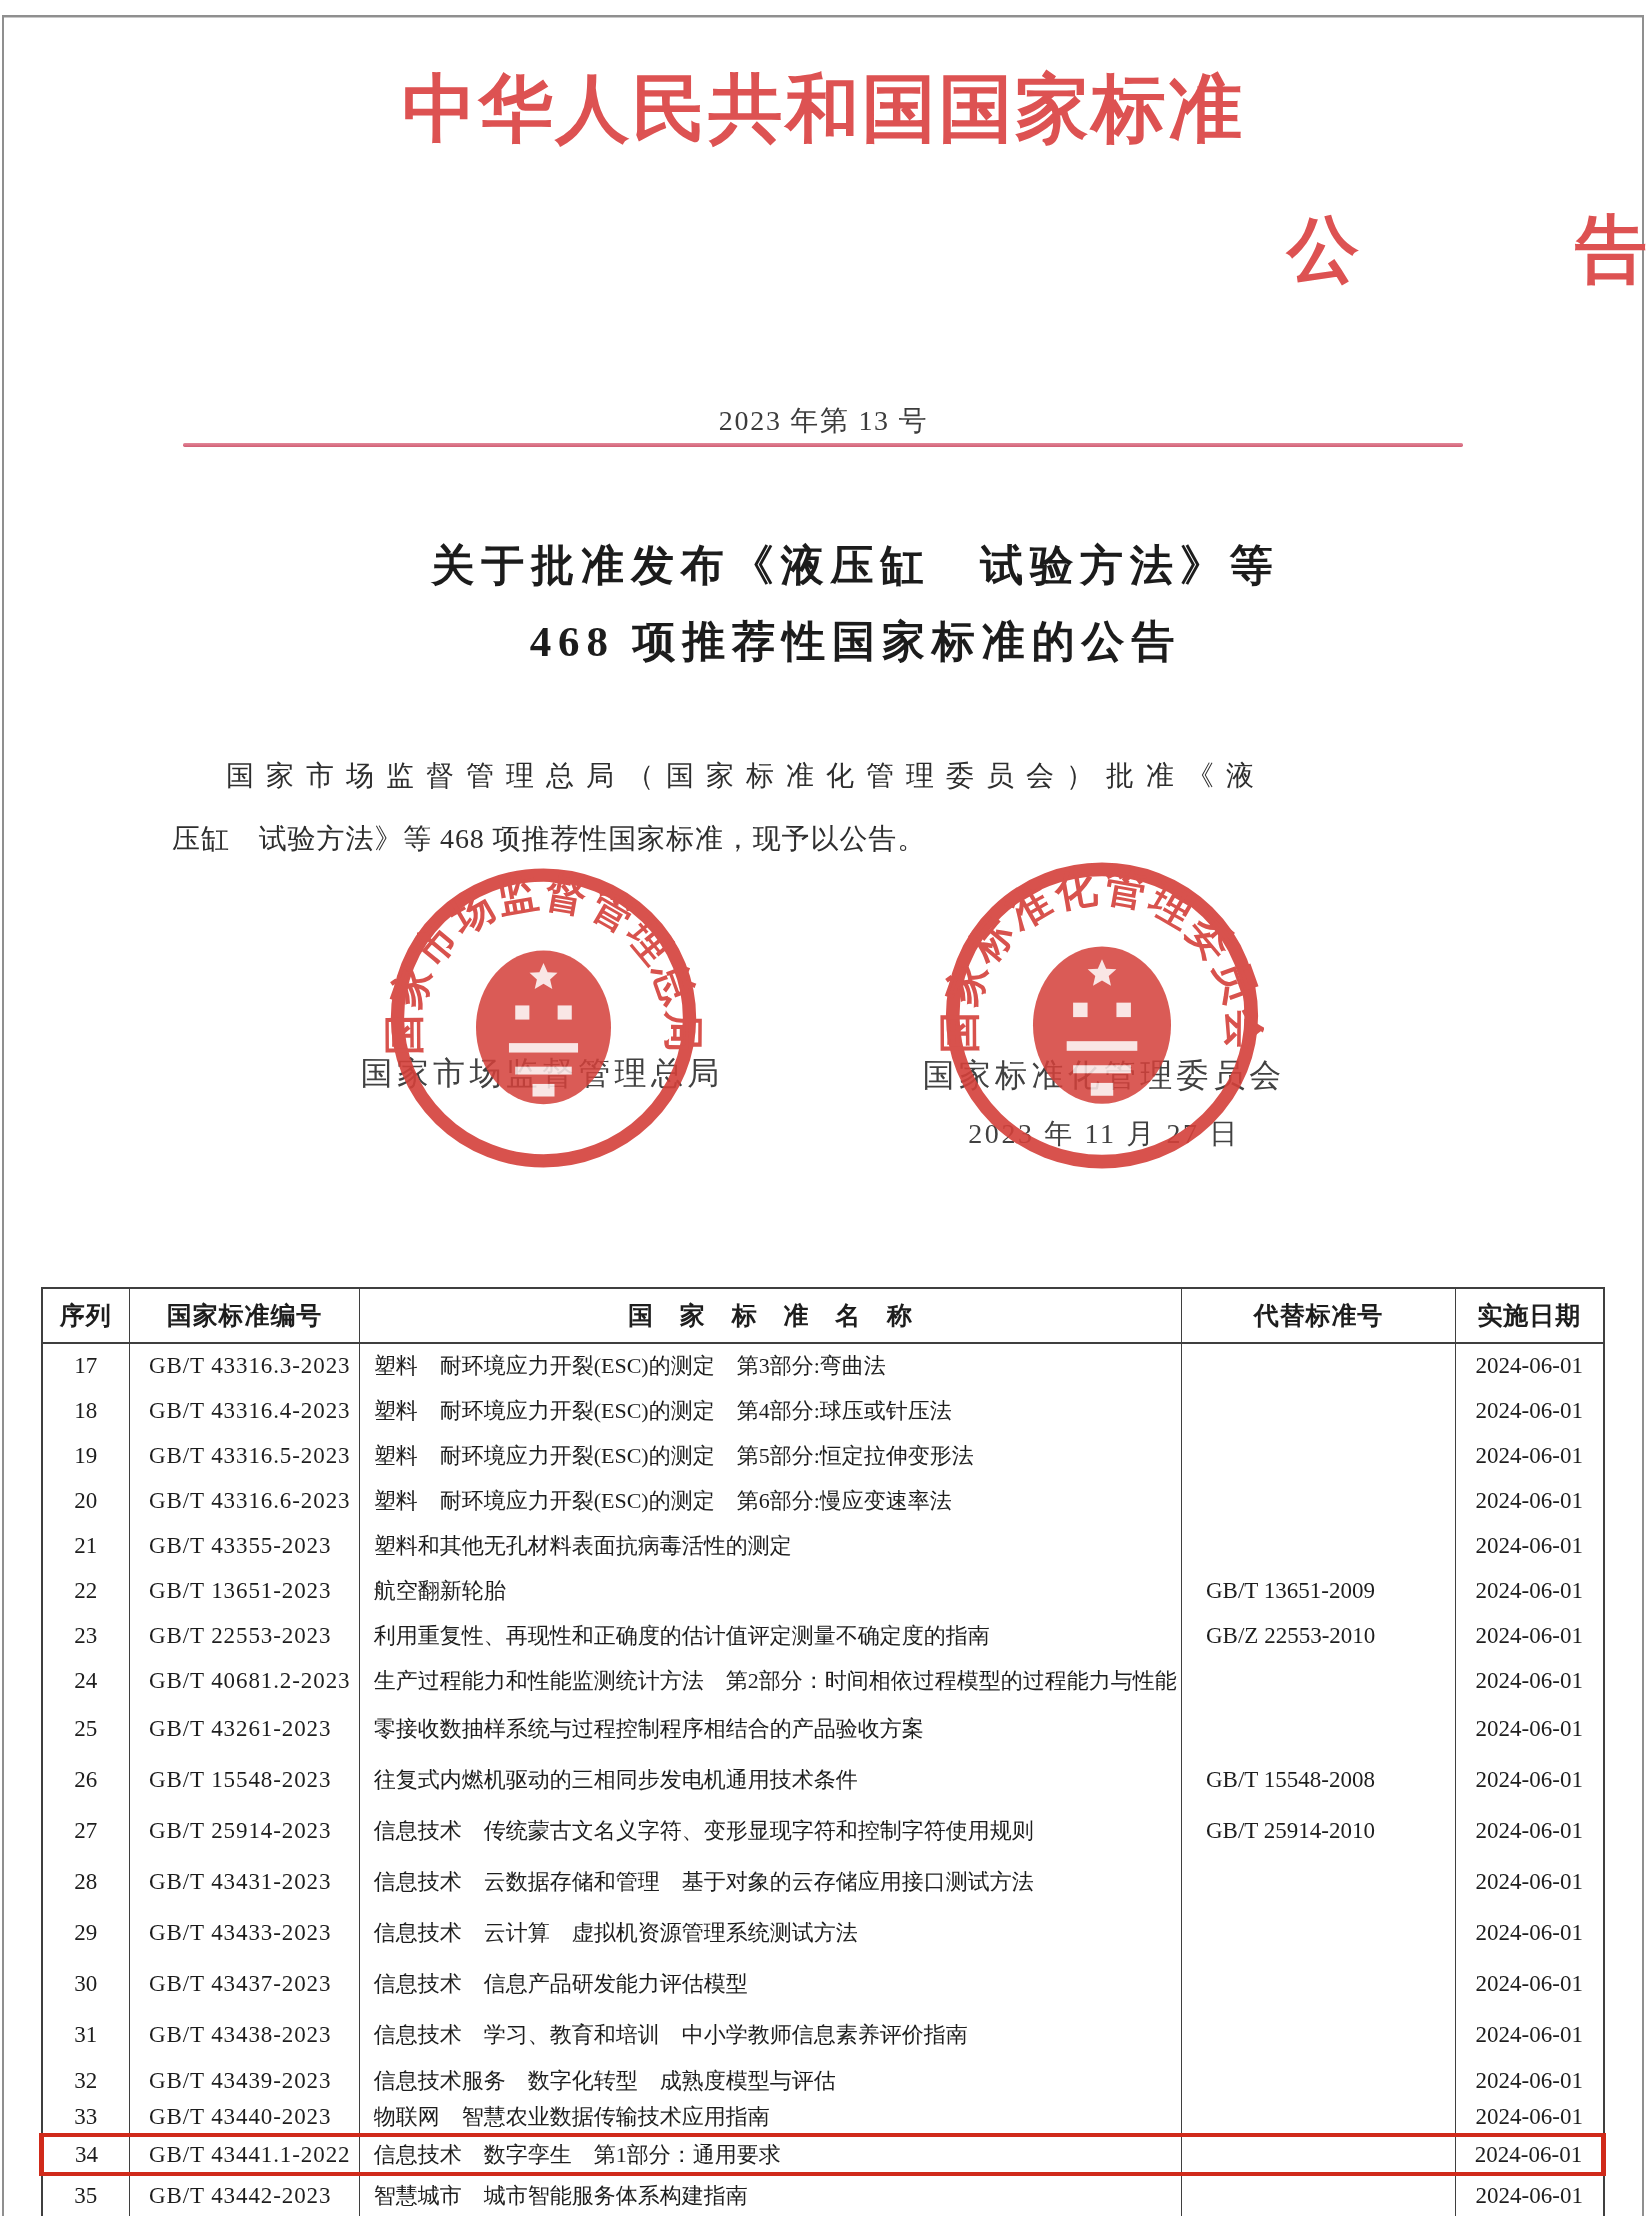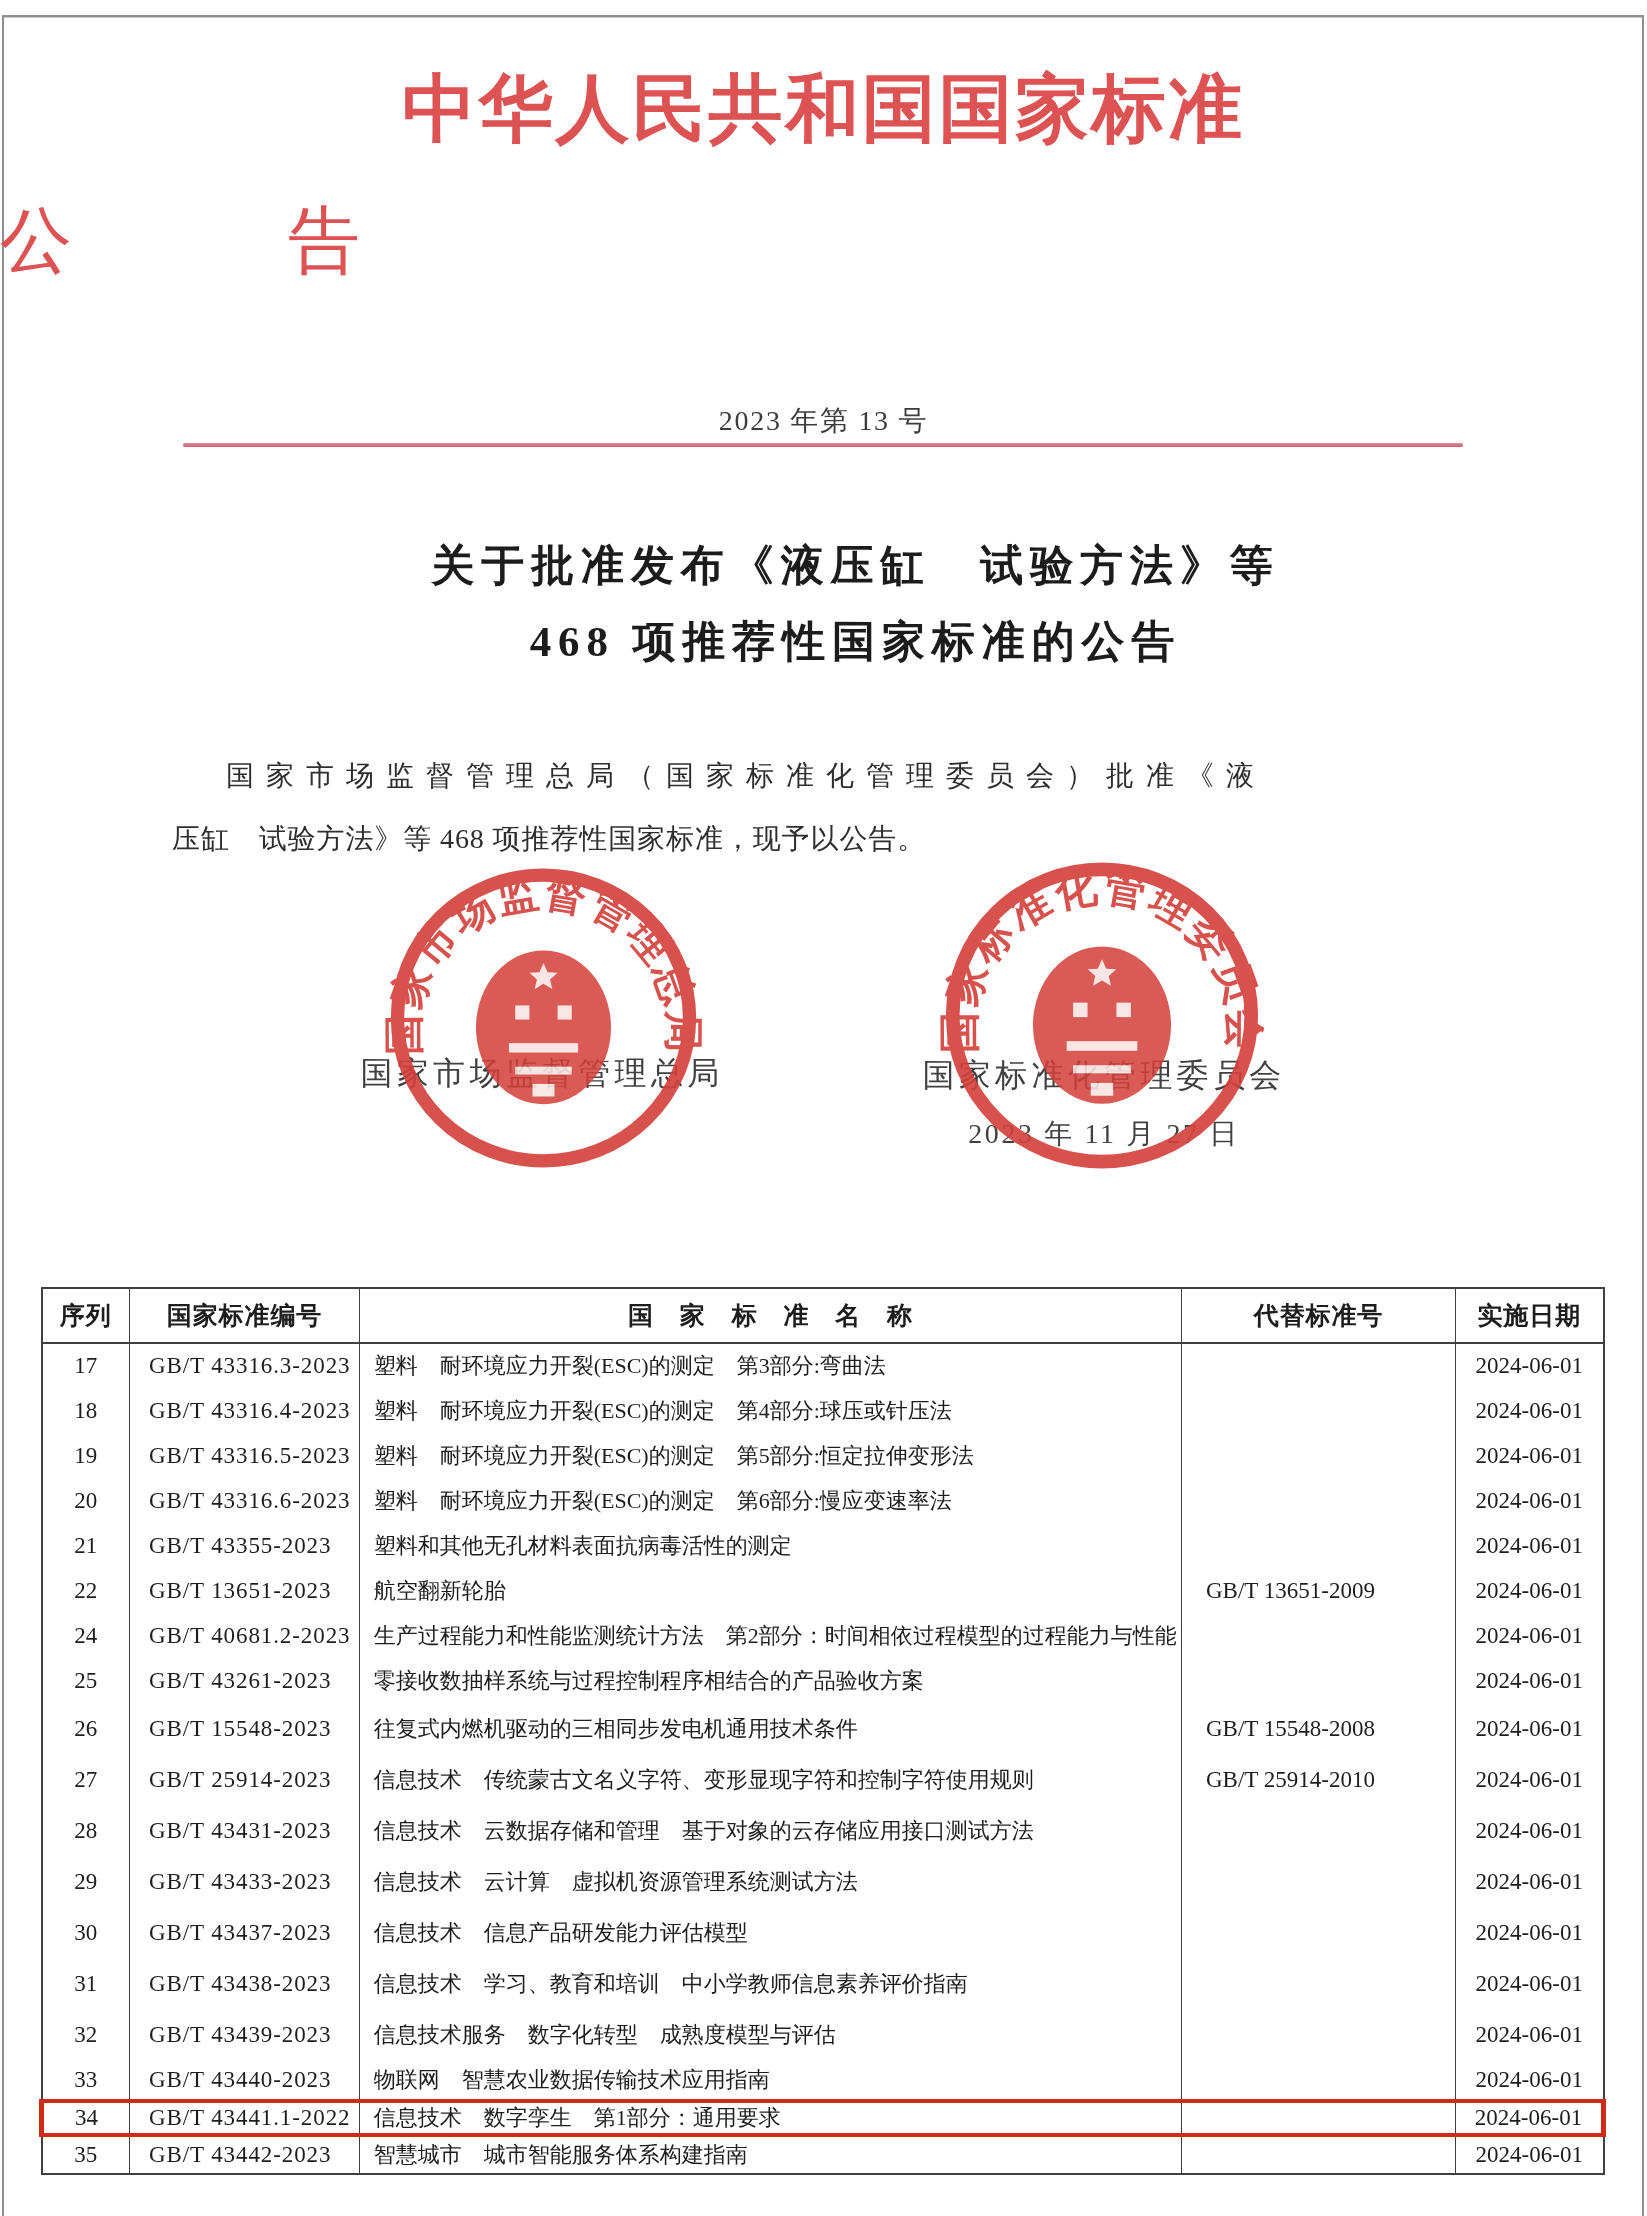--- a/index.html
+++ b/index.html
@@ -20,22 +20,22 @@
     position:absolute;left:1.7px;right:2.6px;top:15.4px;bottom:0;
     border-top:2.6px solid #8f8f8f;border-left:2.6px solid #8f8f8f;border-right:2.6px solid #8f8f8f;
     box-shadow:inset 0 0.9px 0 #c9c9c9;
     pointer-events:none;
   }
   .doc-title{
     position:absolute;top:60px;left:0;width:100%;text-align:center;
     font-size:74px;font-weight:700;letter-spacing:2.6px;color:var(--title-red);
   }
   .doc-subtitle{
-    position:absolute;top:193px;left:0;width:100%;text-align:left;
-    font-size:72px;font-weight:400;color:var(--title-red);
+    position:absolute;top:202px;left:0;width:100%;text-align:right;
+    font-size:72px;font-weight:700;color:var(--title-red);
   }
   .issue-number{
     position:absolute;top:402px;left:0;width:100%;text-align:center;
     font-size:28px;color:#3c3c3c;letter-spacing:1.7px;
   }
   .divider{
     position:absolute;left:183px;top:443px;width:1280px;height:4.3px;
     background:linear-gradient(180deg,#e2899a 0%,var(--divider-pink) 60%,#cf5f74 100%);
     border-radius:1.7px;
   }
@@ -214,20 +214,27 @@
           <td class="col-date">2024-06-01</td>
         </tr>
         <tr>
           <td class="col-seq">22</td>
           <td class="col-code">GB/T 13651-2023</td>
           <td class="col-name">航空翻新轮胎</td>
           <td class="col-replaces">GB/T 13651-2009</td>
           <td class="col-date">2024-06-01</td>
         </tr>
         <tr>
+          <td class="col-seq">23</td>
+          <td class="col-code">GB/T 22553-2023</td>
+          <td class="col-name">利用重复性、再现性和正确度的估计值评定测量不确定度的指南</td>
+          <td class="col-replaces">GB/Z 22553-2010</td>
+          <td class="col-date">2024-06-01</td>
+        </tr>
+        <tr>
           <td class="col-seq">24</td>
           <td class="col-code">GB/T 40681.2-2023</td>
           <td class="col-name">生产过程能力和性能监测统计方法　第2部分：时间相依过程模型的过程能力与性能</td>
           <td class="col-replaces"></td>
           <td class="col-date">2024-06-01</td>
         </tr>
         <tr>
           <td class="col-seq">25</td>
           <td class="col-code">GB/T 43261-2023</td>
           <td class="col-name">零接收数抽样系统与过程控制程序相结合的产品验收方案</td>

